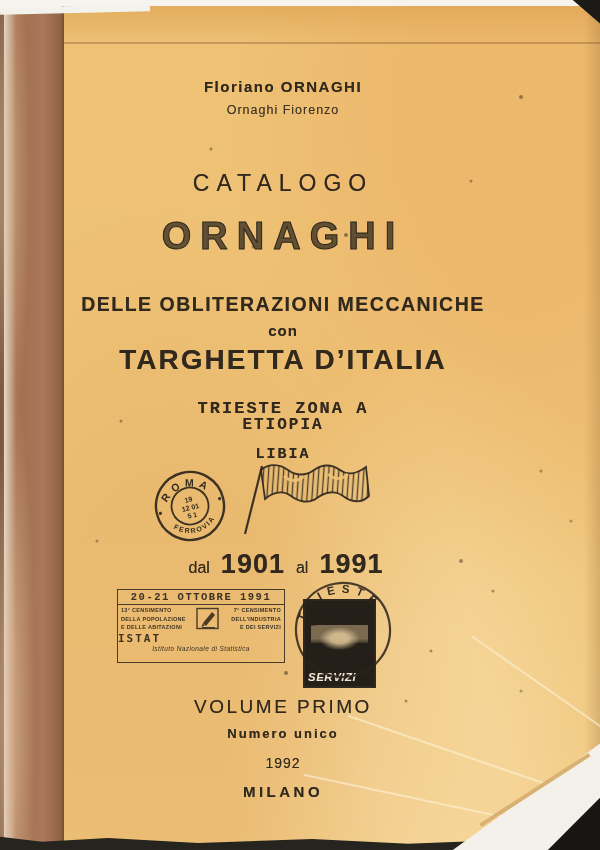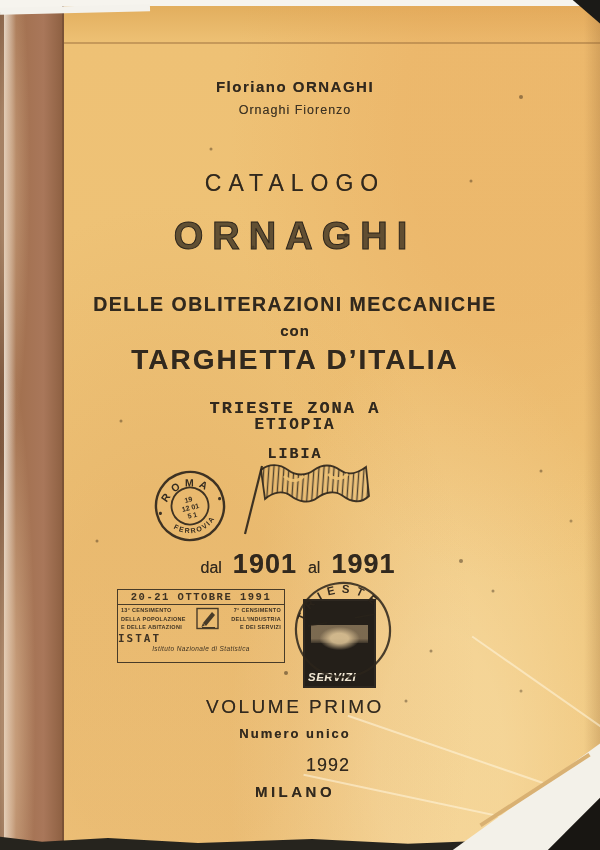--- a/index.html
+++ b/index.html
@@ -43,40 +43,40 @@
       520px 96px 0 1px rgba(50,35,20,.45),252px 246px 0 .5px rgba(50,35,20,.4),
       420px 302px 0 .5px rgba(50,35,20,.35),120px 420px 0 .5px rgba(50,35,20,.4),
       540px 470px 0 .5px rgba(50,35,20,.4),460px 560px 0 1px rgba(50,35,20,.45),
       492px 590px 0 .5px rgba(50,35,20,.4),570px 520px 0 .5px rgba(50,35,20,.35),
       430px 650px 0 .5px rgba(50,35,20,.4),285px 672px 0 1px rgba(50,35,20,.5),
       405px 700px 0 .5px rgba(50,35,20,.4),520px 690px 0 .5px rgba(50,35,20,.35),
       96px 540px 0 .5px rgba(50,35,20,.4),210px 148px 0 .5px rgba(50,35,20,.4);}
 
   
   .content{left:0;top:0;width:566px;height:850px;z-index:5;color:#2b241b;}
-  .line{position:absolute;width:100%;text-align:center;white-space:nowrap;padding-left:12px;}
+  .line{position:absolute;width:100%;text-align:center;white-space:nowrap;}
   .ink{color:rgba(43,36,27,.92);text-shadow:0 0 .5px rgba(43,36,27,.6);}
   .author1{top:78px;font-size:15px;font-weight:700;letter-spacing:1.5px;}
   .author2{top:103px;font-size:12.5px;letter-spacing:1px;color:rgba(43,36,27,.75);}
   .kicker{top:170px;font-size:23px;letter-spacing:7px;font-weight:500;}
   .main-title{top:215px;font-size:38px;font-weight:800;letter-spacing:9px;
     -webkit-text-stroke:1px #2b241b;color:rgba(43,36,27,.72);}
   .sub1{top:293px;font-size:19.5px;letter-spacing:1.5px;font-weight:600;}
   .sub-con{top:322px;font-size:15px;font-weight:600;letter-spacing:1px;}
   .sub2{top:344px;font-size:28px;font-weight:700;letter-spacing:2px;}
   .mono{font-family:"Liberation Mono","DejaVu Sans Mono",monospace;font-weight:700;}
   .region1{top:399px;font-size:17px;letter-spacing:2px;}
   .region2{top:416px;font-size:16px;letter-spacing:2px;}
   .region3{top:446px;font-size:15px;letter-spacing:2px;}
   .daterange{top:549px;font-size:18px;}
   .daterange .yr{font-size:27px;font-weight:700;letter-spacing:1px;}
   .daterange .sm{font-size:16px;padding:0 6px;}
   .volume{top:696px;font-size:19px;letter-spacing:2.5px;font-weight:500;}
   .numero{top:726px;font-size:13px;font-weight:700;letter-spacing:2px;}
-  .year{top:755px;font-size:18px;letter-spacing:1px;margin-left:33px;}
+  .year{top:755px;font-size:14px;letter-spacing:1px;}
   .city{top:783px;font-size:15px;font-weight:700;letter-spacing:3.5px;}
 
   
   .slogan{left:117px;top:589px;width:166px;height:72px;z-index:6;
     border:1.6px solid rgba(43,36,27,.85);color:rgba(43,36,27,.9);
     display:flex;flex-direction:column;background:rgba(255,235,190,.0);}
   .slogan-header{border-bottom:1.4px solid rgba(43,36,27,.85);font-family:"Liberation Mono",monospace;
     font-size:10.5px;font-weight:700;letter-spacing:1.5px;text-align:center;padding:1px 0;}
   .slogan-mid{display:flex;align-items:center;justify-content:space-between;padding:1px 3px;}
   .slogan-col{font-size:5.5px;line-height:1.55;letter-spacing:.3px;font-weight:700;}

